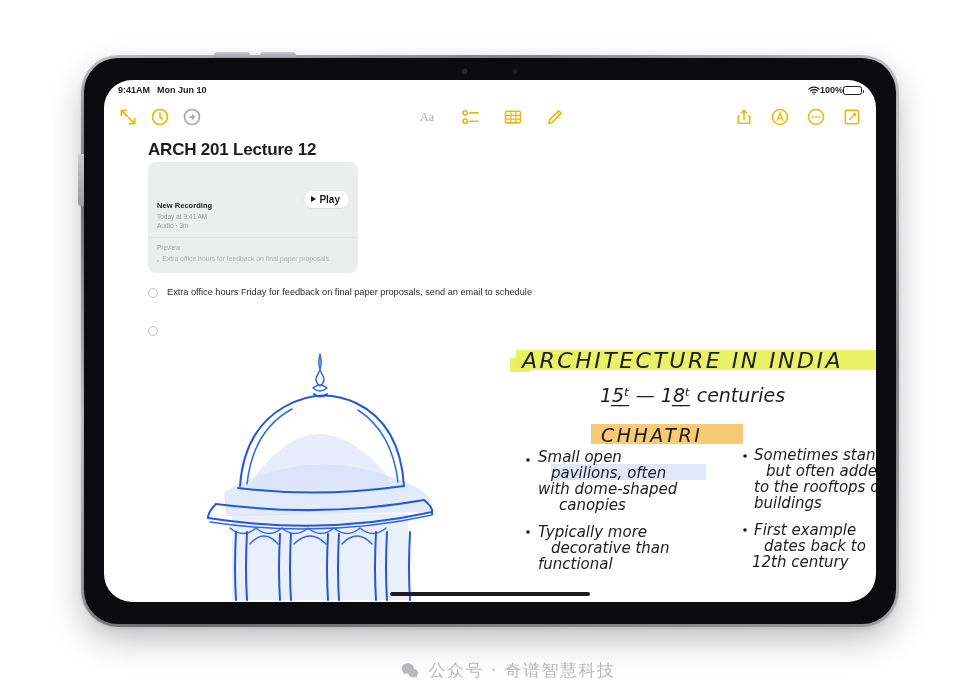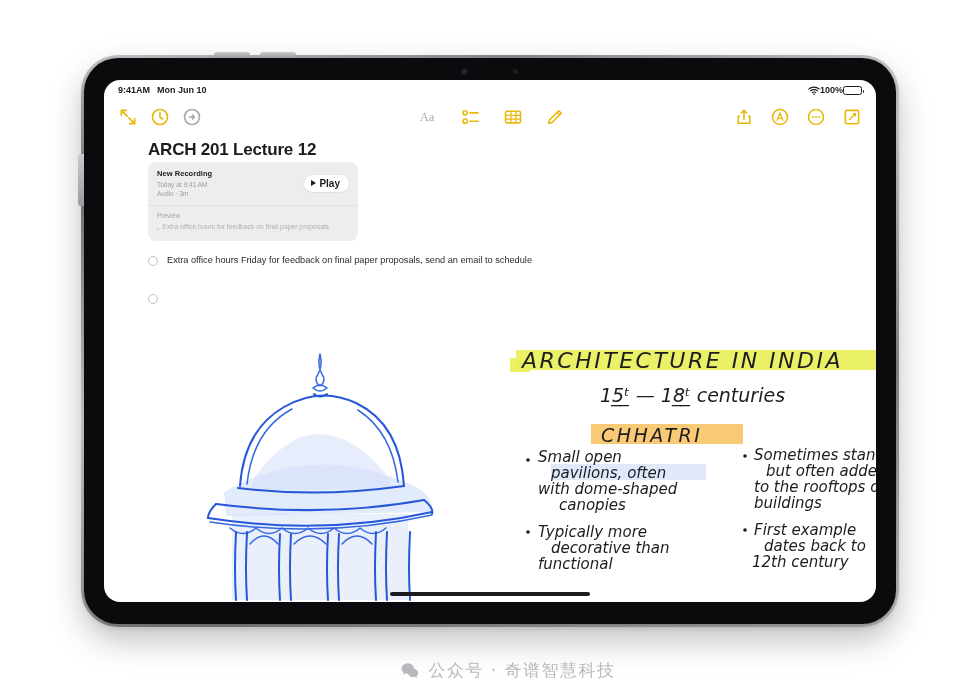--- a/index.html
+++ b/index.html
@@ -45,21 +45,21 @@
   }
   .cam-dot { width: 5px; height: 5px; border-radius: 50%; background: #1d1d22; }
   .cam-dot.lens { background: #262633; box-shadow: 0 0 2px #3a3a55; }
 
   
   #screen {
     position: absolute;
     left: 20px; top: 22px;
     width: 772px; height: 522px;
     background: #ffffff;
-    border-radius: 16px;
+    border-radius: 28px;
     overflow: hidden;
   }
 
   
   #status-bar {
     height: 20px;
     display: flex; align-items: center;
     padding: 0 14px;
     font-size: 9px; font-weight: bold; color: #1c1c1e;
   }
@@ -102,21 +102,21 @@
     width: 210px;
     background: #eceded;
     border-radius: 8px;
     overflow: hidden;
   }
   #rec-head {
     padding: 7px 9px 8px 9px;
     display: flex; align-items: flex-start;
   }
   #rec-meta { flex: 1; }
-  #rec-title { font-size: 7.5px; font-weight: bold; color: #1c1c1e; letter-spacing: 0.05px; }
+  #rec-title { font-size: 7.5px; font-weight: bold; color: #1c1c1e; letter-spacing: 0.05px; margin-top: 32px; }
   .rec-sub { font-size: 6.5px; color: #9d9da2; margin-top: 2.5px; }
   #play-button {
     background: #ffffff; border-radius: 11px;
     height: 17px; padding: 0 9px 0 7px;
     display: flex; align-items: center; gap: 3.5px;
     font-size: 10px; font-weight: bold; color: #1c1c1e;
     align-self: center;
     box-shadow: 0 0.5px 1.5px rgba(0,0,0,0.12);
   }
   .play-tri {

